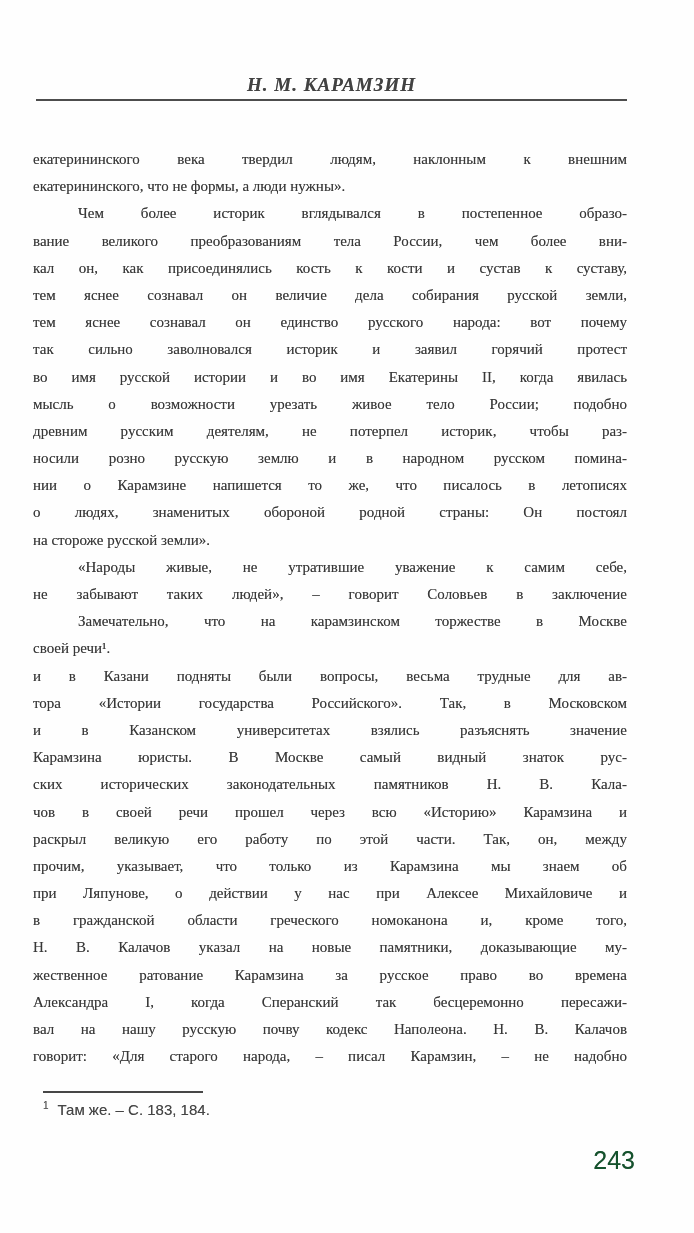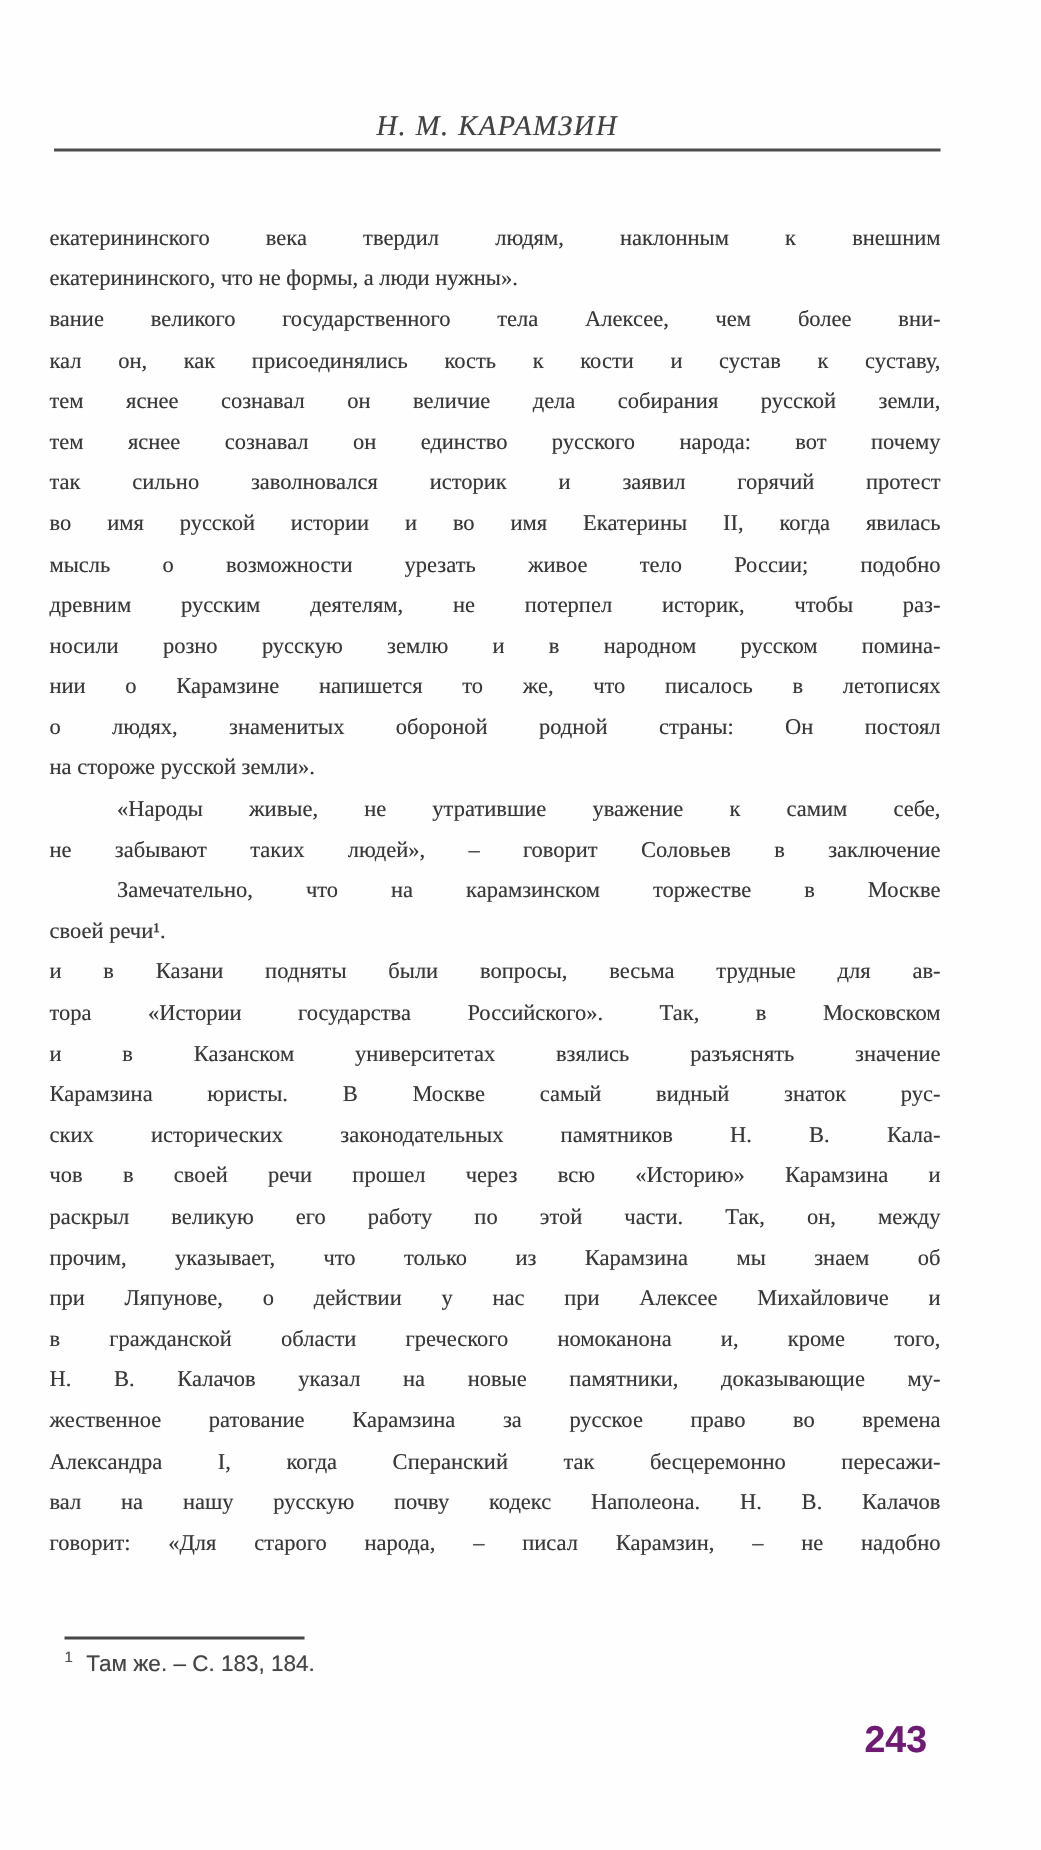--- a/index.html
+++ b/index.html
@@ -20,20 +20,21 @@
 
   
   .running-header {
     position: absolute;
     top: 74px;
     left: 36px;
     width: 591px;
     text-align: center;
     border-bottom: 2px solid #4d4d4d;
     padding-bottom: 3px;
+    font-weight: bold;
   }
   .header-title {
     font-style: italic;
     font-size: 19px;
     letter-spacing: 1px;
     color: #424242;
   }
 
   
   .body-text {
@@ -75,40 +76,40 @@
   .footnote-marker {
     font-size: 10px;
     margin-right: 9px;
     color: #555;
   }
 
   
   .page-number {
     position: absolute;
     top: 1146px;
-    right: 76px;
+    right: 59px;
     font-family: "Liberation Sans", "DejaVu Sans", sans-serif;
     font-size: 25px;
-    color: #701a75;
-    font-weight: bold;
+    color: #14532d;
   }
 </style>
 </head>
 <body>
 
 <div class="page">
 
   <div class="running-header">
     <span class="header-title">Н. М. КАРАМЗИН</span>
   </div>
 
   <div class="body-text" id="body-text">
       <div class="line">екатерининского века твердил людям, наклонным к внешним</div>
       <div class="line para-end">екатерининского, что не формы, а люди нужны».</div>
-      <div class="line">вание великого государственного тела Алексее, чем более вни-</div>
+      <div class="line indent">Чем более историк вглядывался в постепенное образо-</div>
+      <div class="line">вание великого преобразованиям тела России, чем более вни-</div>
       <div class="line">кал он, как присоединялись кость к кости и сустав к суставу,</div>
       <div class="line">тем яснее сознавал он величие дела собирания русской земли,</div>
       <div class="line">тем яснее сознавал он единство русского народа: вот почему</div>
       <div class="line">так сильно заволновался историк и заявил горячий протест</div>
       <div class="line">во имя русской истории и во имя Екатерины II, когда явилась</div>
       <div class="line">мысль о возможности урезать живое тело России; подобно</div>
       <div class="line">древним русским деятелям, не потерпел историк, чтобы раз-</div>
       <div class="line">носили розно русскую землю и в народном русском помина-</div>
       <div class="line">нии о Карамзине напишется то же, что писалось в летописях</div>
       <div class="line">о людях, знаменитых обороной родной страны: Он постоял</div>

